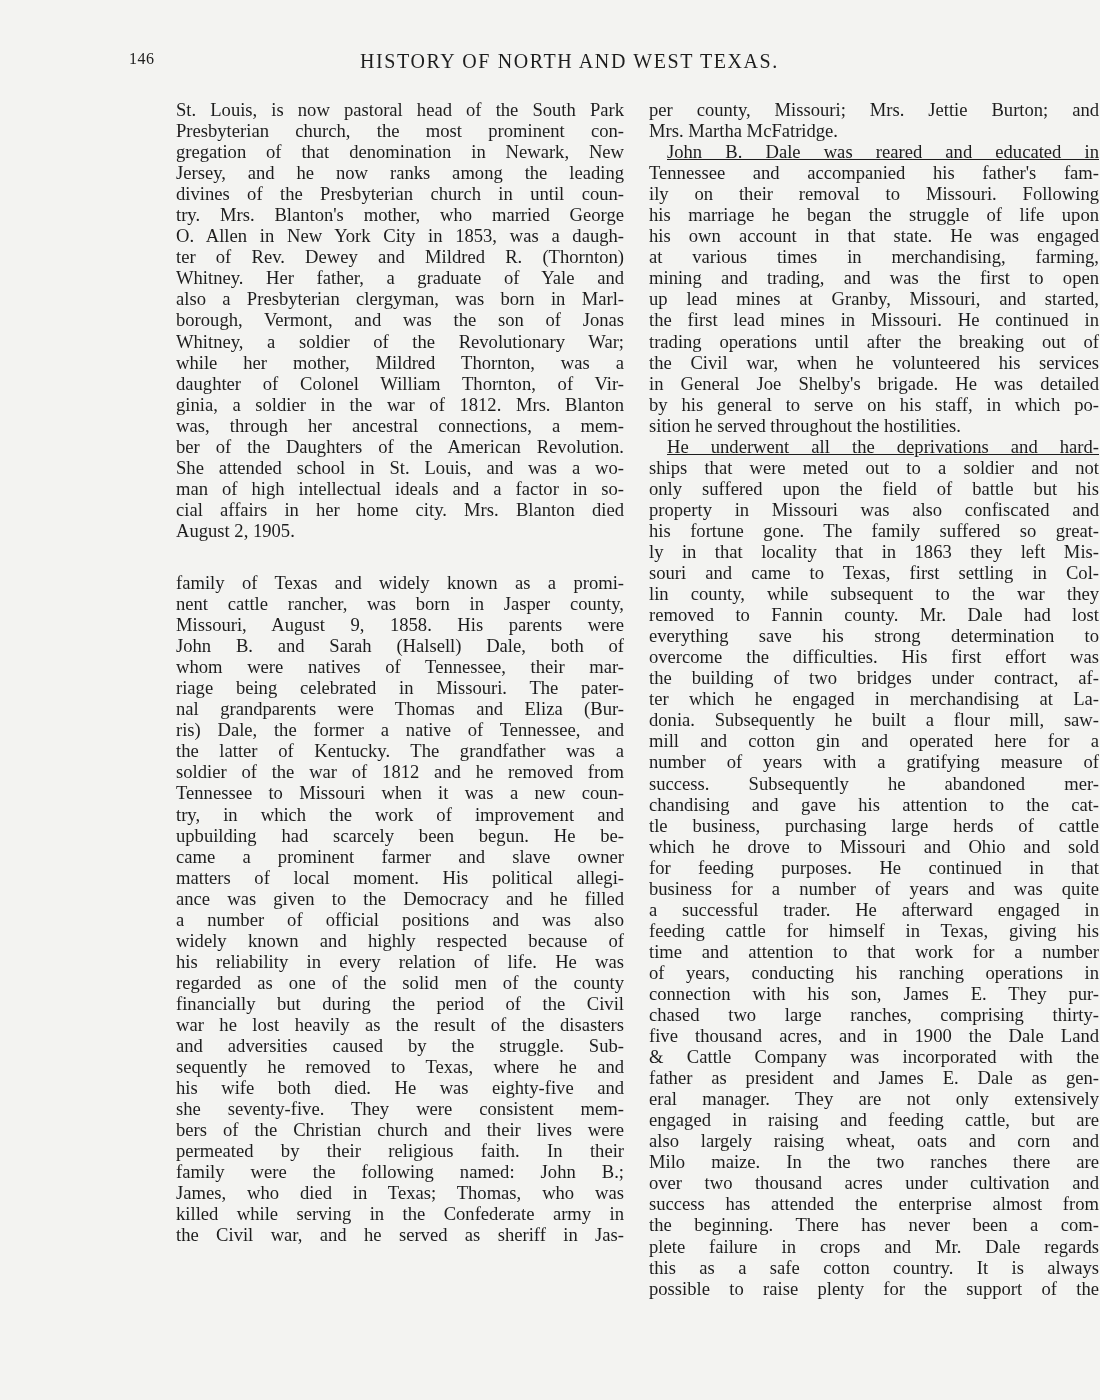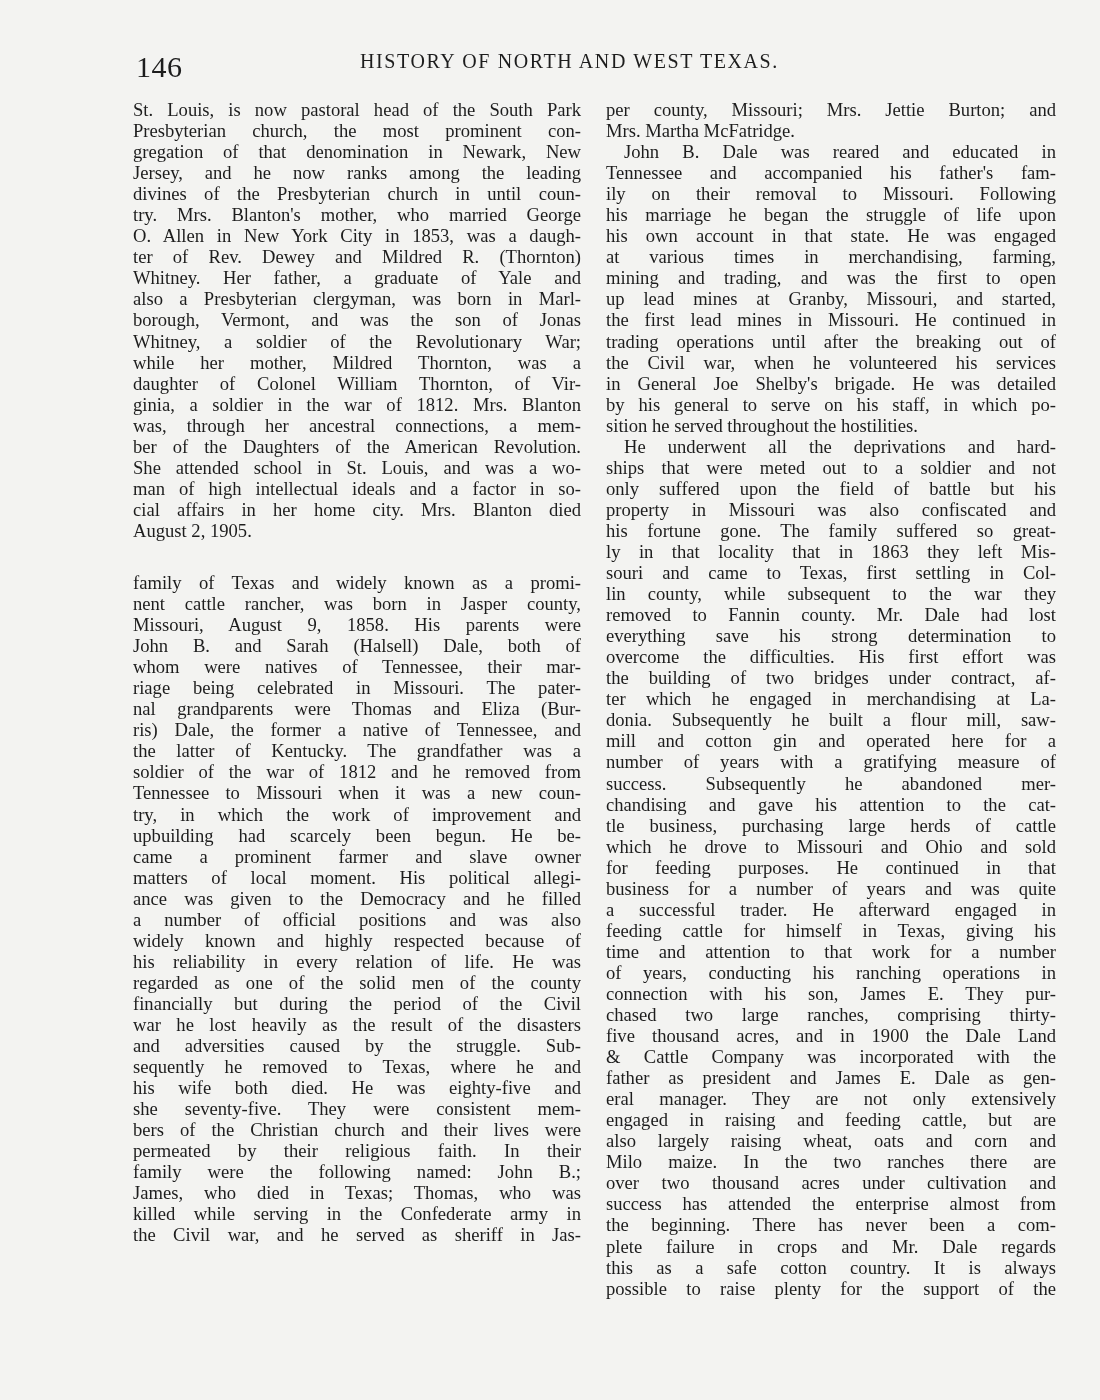--- a/index.html
+++ b/index.html
@@ -7,40 +7,40 @@
     width: 1100px; height: 1400px;
     background: #f3f3f1;
     position: relative; overflow: hidden;
     font-family: "Liberation Serif", "DejaVu Serif", serif;
     color: #1d1d1d;
   }
   .page-header {
     position: absolute; top: 50px; left: 128px; width: 930px; height: 32px;
   }
   .page-number {
-    position: absolute; left: 8px; top: 0;
-    font-size: 30px; letter-spacing: 0.5px;
+    position: absolute; left: 1px; top: 0;
+    font-size: 16px; letter-spacing: 0.5px;
   }
   .running-title {
     position: absolute; left: 232px; top: 0;
     font-size: 20px; letter-spacing: 1.6px;
   }
   .column {
     position: absolute; top: 99px;
-    font-size: 18.6px; line-height: 21.05px;
+    font-size: 18.6px; line-height: 21.05px; margin-left: 43px;
   }
   .col-left  { left: 133px; width: 448px; }
   .col-right { left: 606px; width: 450px; }
   .line {
     display: block; white-space: nowrap;
     text-align: justify; text-align-last: justify;
     height: 21.05px; overflow: visible;
   }
   .line.last { text-align-last: left; }
-  .line.indent { padding-left: 18px; }
+  .line.indent { padding-left: 18px; text-decoration: underline; }
   .gap { display: block; height: 21px; }
 </style>
 </head>
 <body>
 
 <div class="page-header">
   <span class="page-number">146</span>
   <span class="running-title">HISTORY OF NORTH AND WEST TEXAS.</span>
 </div>
 

